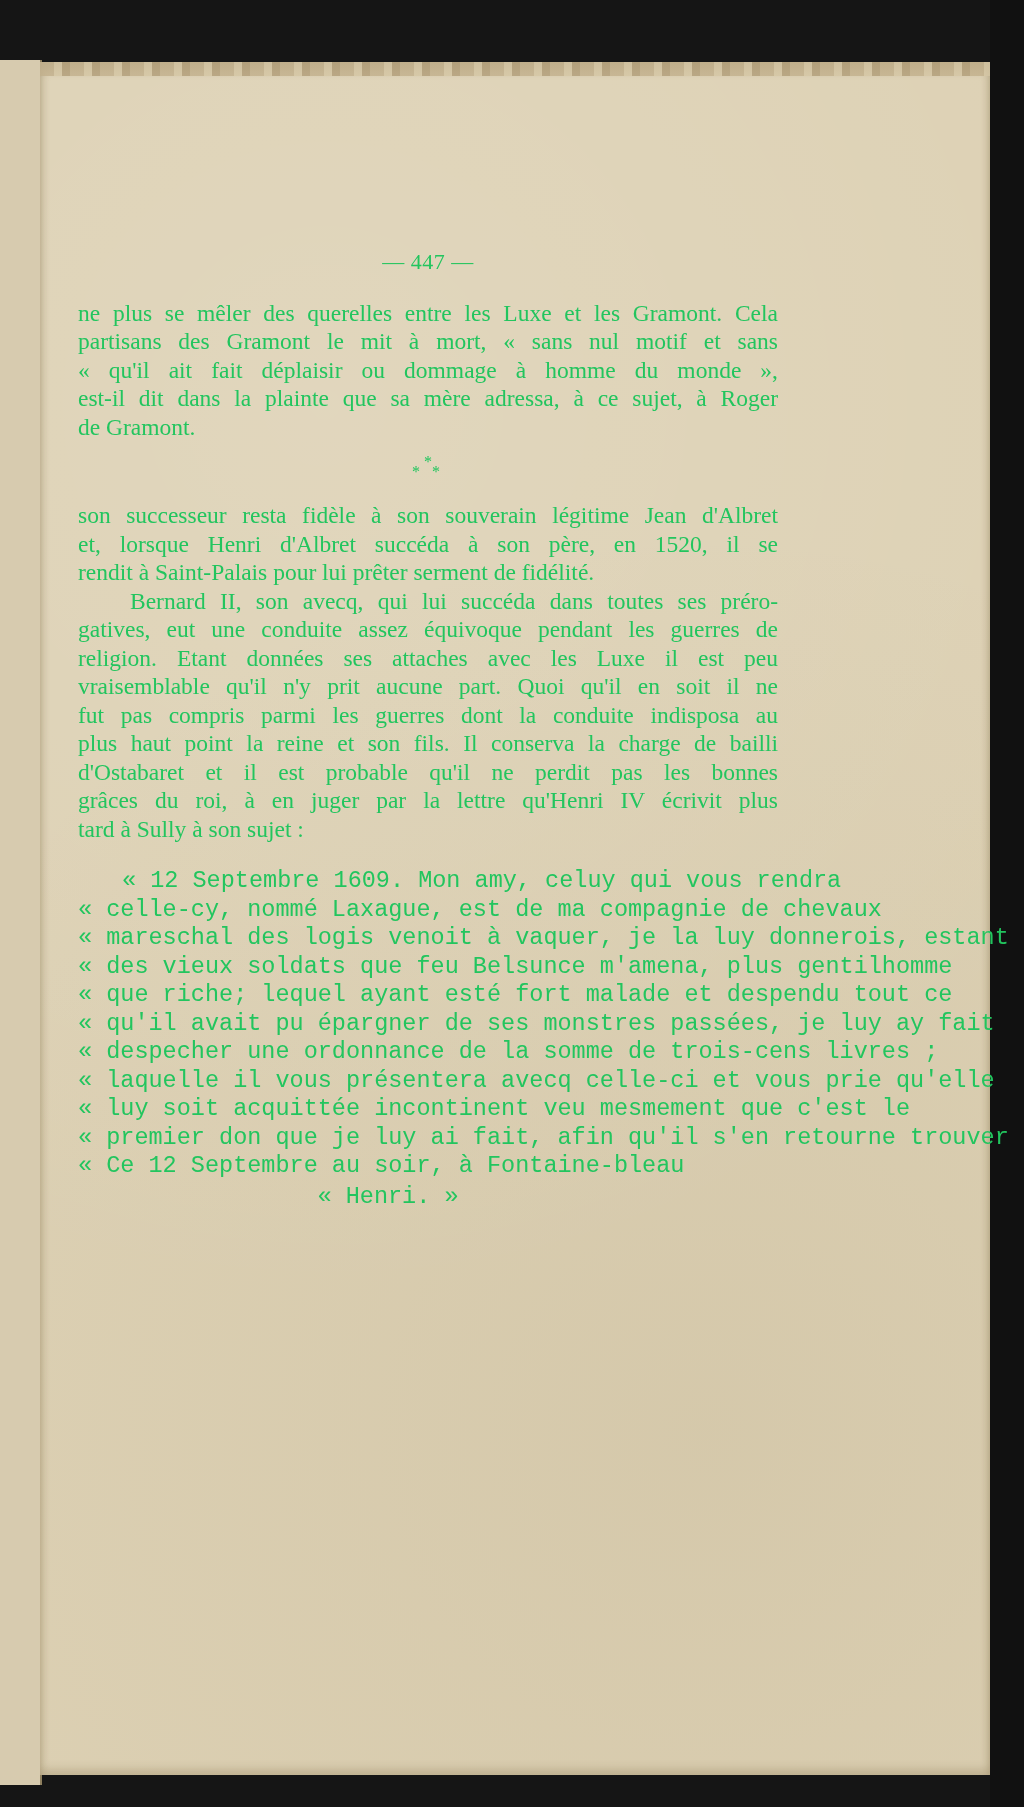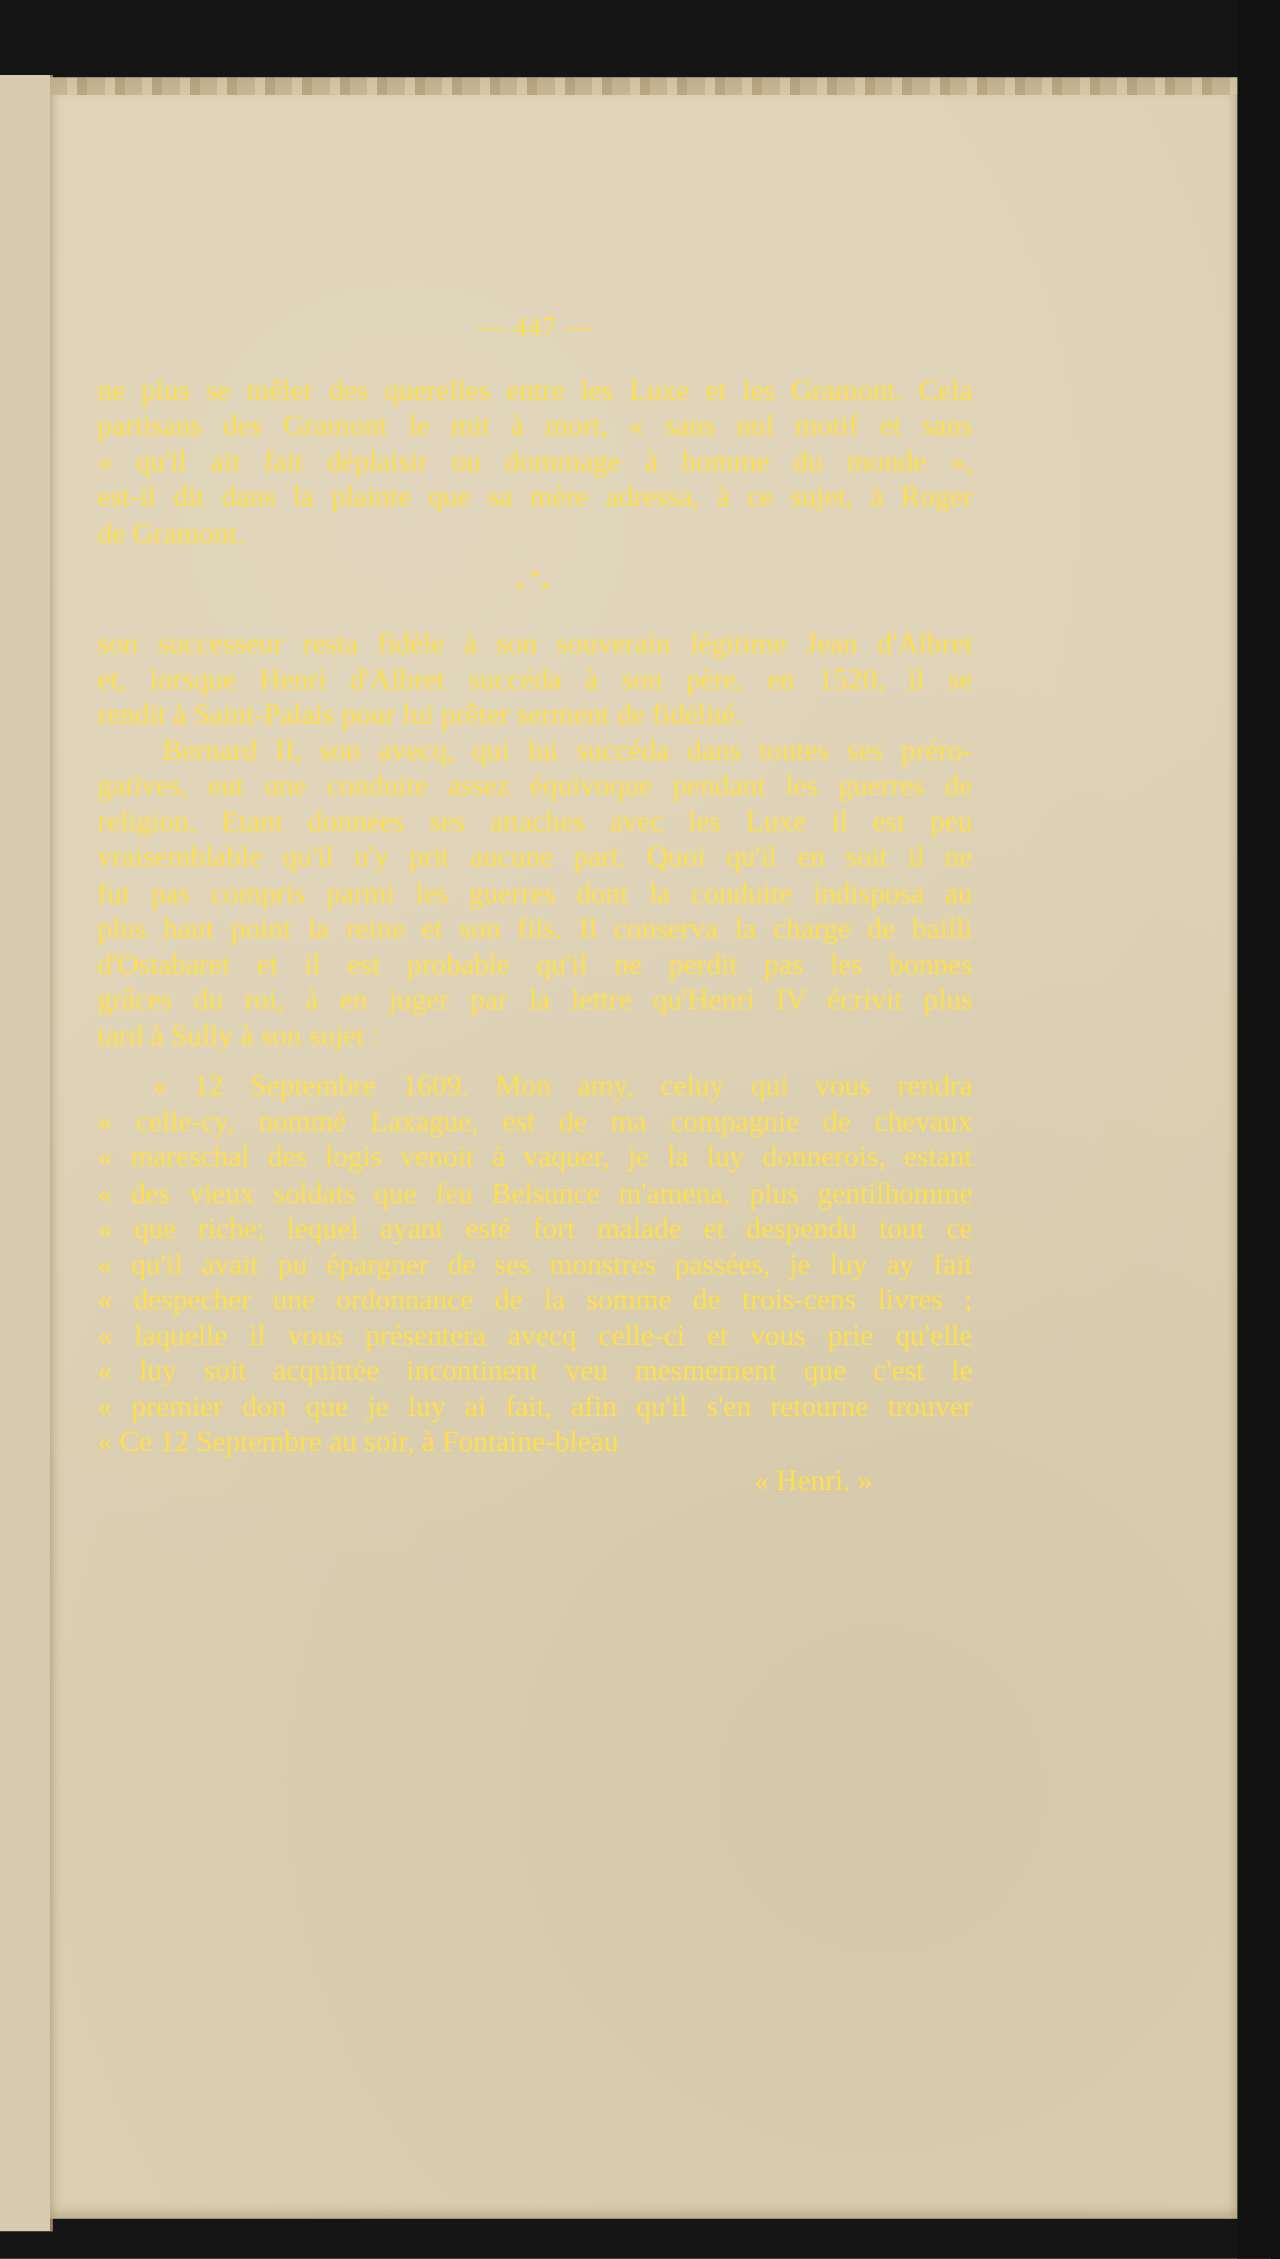--- a/index.html
+++ b/index.html
@@ -26,40 +26,40 @@
   .torn-edge {
     position: absolute; left: 0; top: 0; width: 100%; height: 14px;
     background: repeating-linear-gradient(90deg, #c2b08c 0 14px, #d5c6a4 14px 22px, #b19d78 22px 30px);
     opacity: 0.8;
   }
   .right-shadow {
     position: absolute; right: 0; top: 0; width: 34px; height: 1807px; background: #111;
   }
   .text-block {
     position: absolute; left: 78px; top: 248px; width: 700px;
-    color: #fde047;
+    color: #22c55e;
     font-size: 23.5px;
     line-height: 28.5px;
     text-align: justify;
   }
   .page-number {
     text-align: center; font-size: 22px; margin-bottom: 22px; letter-spacing: 0.5px;
   }
   .para { margin: 0; }
   .asterism {
     text-align: center; margin: 16px 0 24px 0; font-size: 16px; line-height: 10px;
   }
   .asterism .row2 { letter-spacing: 4px; }
   .line { display: block; text-align: justify; text-align-last: justify; white-space: nowrap; }
   .line.last { text-align-last: left; }
-  .letter { margin-top: 12px; }
+  .letter { margin-top: 24px; font-family: Liberation Mono, monospace; }
   .letter .line { padding-left: 0; }
   .letter .first { padding-left: 44px; }
   .closing { padding-left: 38px; text-align-last: left; }
-  .signature { text-align: right; padding-right: 80px; margin-top: 2px; }
+  .signature { text-align: center; padding-right: 80px; margin-top: 2px; }
 </style>
 </head>
 <body>
 
 <div class="left-page"></div>
 <div class="page">
   <div class="torn-edge"></div>
 </div>
 <div class="right-shadow"></div>
 

